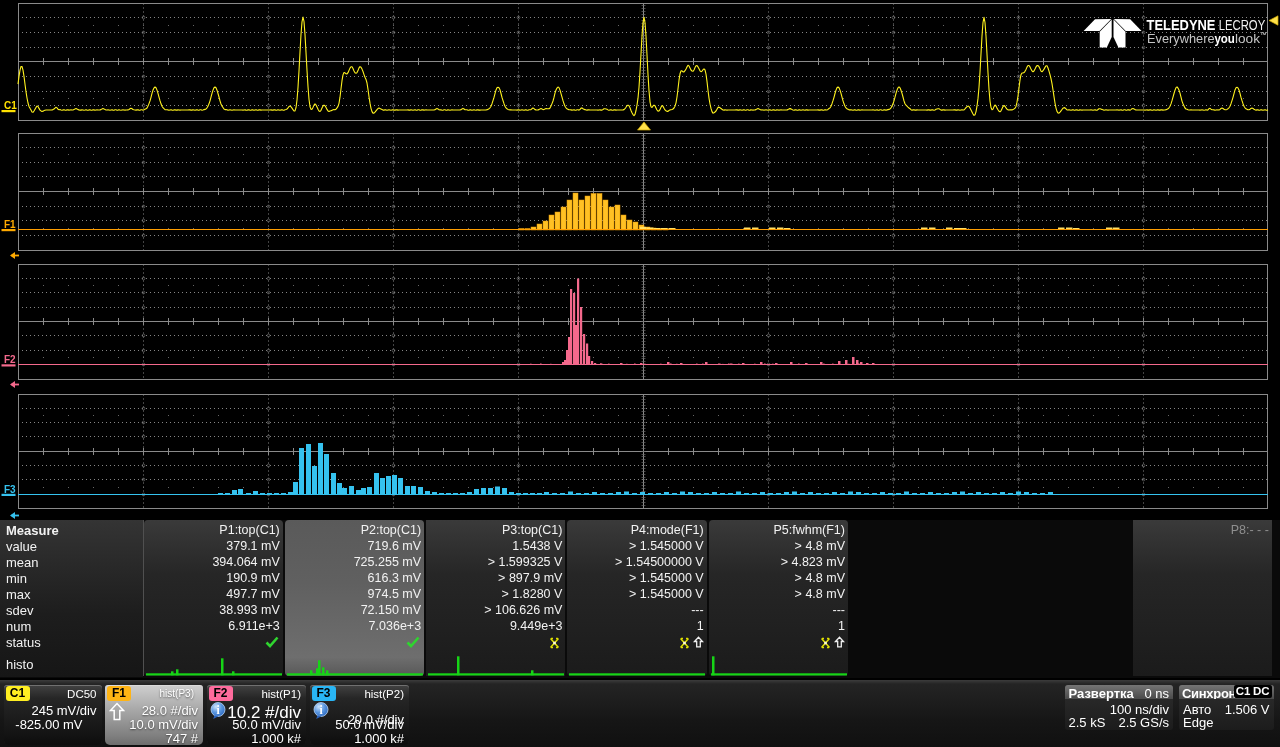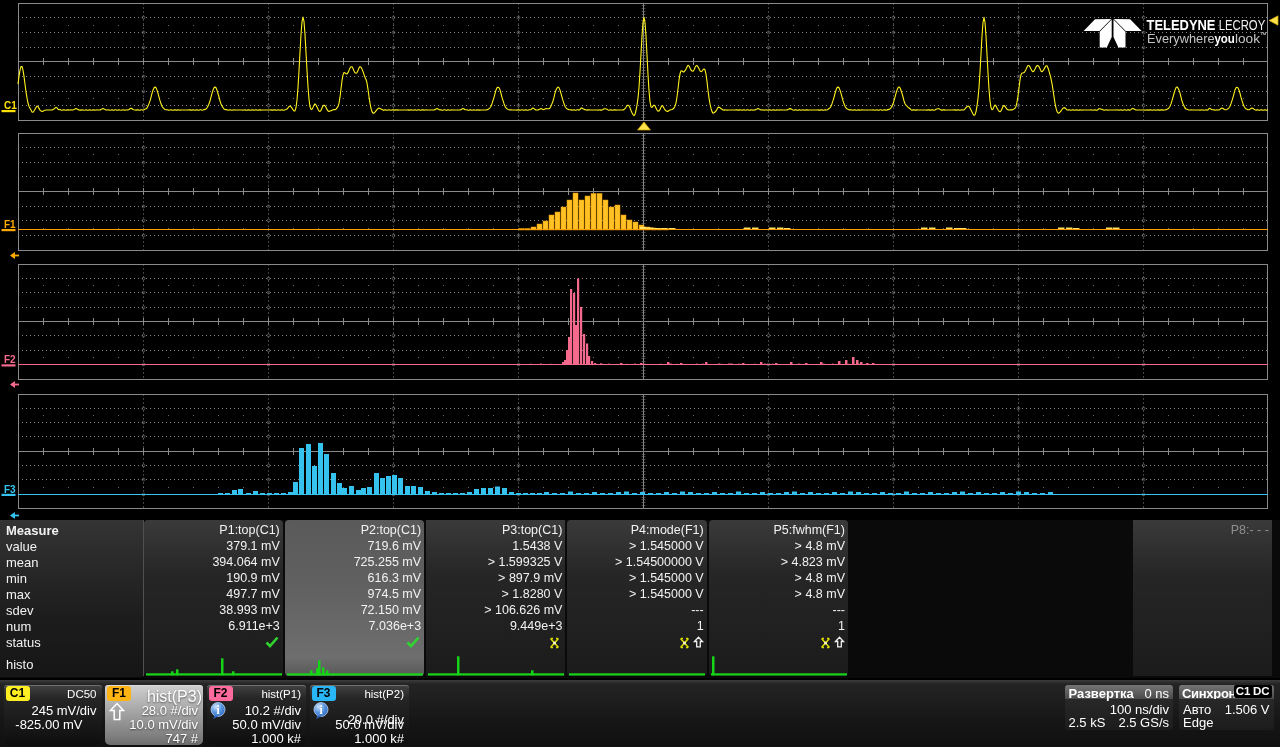--- a/index.html
+++ b/index.html
@@ -687,32 +687,32 @@
     </div>
 <div style="position:absolute;left:0;top:680px;width:1280px;height:67px;background:linear-gradient(180deg,#3c3c3c 0,#242424 6%,#161616 60%,#101010)"></div>
     <div style="position:absolute;left:3.5px;top:684.5px;width:98px;height:60px;background:linear-gradient(180deg,#424242,#262626 22%,#161616 75%,#0d0d0d);border-radius:3px 3px 5px 5px;color:#fff;font:13px 'Liberation Sans',sans-serif;box-shadow:inset 0 1px 0 rgba(255,255,255,.25)">
       <div style="position:absolute;left:2px;top:1px;width:24px;height:15px;background:#ffee22;border-radius:3px;color:#000;font-weight:bold;font-size:12px;text-align:center;line-height:15px">C1</div>
       <div style="position:absolute;right:5px;top:3px;font-size:11.5px;margin-left:28px;">DC50</div>
       <div style="position:absolute;right:5px;top:18.5px;font-size:13px;">245 mV/div</div>
       <div style="position:absolute;right:19px;top:32.5px;font-size:13px;">-825.00 mV</div>
     </div>
     <div style="position:absolute;left:105px;top:684.5px;width:98px;height:60px;background:linear-gradient(180deg,#cfcfcf,#a9a9a9 40%,#7f7f7f 85%,#6e6e6e);border-radius:3px 3px 5px 5px;color:#fff;font:13px 'Liberation Sans',sans-serif;box-shadow:inset 0 1px 0 rgba(255,255,255,.25)">
       <div style="position:absolute;left:2px;top:1px;width:24px;height:15px;background:#ffb414;border-radius:3px;color:#000;font-weight:bold;font-size:12px;text-align:center;line-height:15px">F1</div>
-      <div style="position:absolute;right:1px;top:3px;font-size:16px;text-shadow:0 1px 2px rgba(0,0,0,.55)">hist(P3)</div>
+      <div style="position:absolute;right:9px;top:3px;font-size:10px;text-shadow:0 1px 2px rgba(0,0,0,.55)">hist(P3)</div>
       <div style="position:absolute;right:5px;top:18.5px;font-size:13px;text-shadow:0 1px 2px rgba(0,0,0,.55)">28.0 #/div</div>
       <div style="position:absolute;right:5px;top:32.5px;font-size:13px;text-shadow:0 1px 2px rgba(0,0,0,.55)">10.0 mV/div</div>
       <div style="position:absolute;right:5px;top:46.5px;font-size:13px;text-shadow:0 1px 2px rgba(0,0,0,.55)">747 #</div>
       <div style="position:absolute;left:4px;top:17px"><svg width="16" height="20" viewBox="0 0 16 20">
           <path d="M1.5 8.5 L8 1.5 L14.5 8.5 H10.8 V17.5 H5.2 V8.5 Z" fill="none" stroke="#fff" stroke-width="1.5"></path>
         </svg></div>
     </div>
     <div style="position:absolute;left:206.5px;top:684.5px;width:99.5px;height:60px;background:linear-gradient(180deg,#424242,#262626 22%,#161616 75%,#0d0d0d);border-radius:3px 3px 5px 5px;color:#fff;font:13px 'Liberation Sans',sans-serif;box-shadow:inset 0 1px 0 rgba(255,255,255,.25)">
       <div style="position:absolute;left:2px;top:1px;width:24px;height:15px;background:#ff6b9d;border-radius:3px;color:#000;font-weight:bold;font-size:12px;text-align:center;line-height:15px">F2</div>
       <div style="position:absolute;right:5px;top:3px;font-size:11.5px;">hist(P1)</div>
-      <div style="position:absolute;right:5px;top:18.5px;font-size:13px;">10.2 #/div</div>
+      <div style="position:absolute;right:5px;top:18.5px;font-size:17px;">10.2 #/div</div>
       <div style="position:absolute;right:5px;top:32.5px;font-size:13px;">50.0 mV/div</div>
       <div style="position:absolute;right:5px;top:46.5px;font-size:13px;">1.000 k#</div>
       <div style="position:absolute;left:3px;top:17px"><svg width="16" height="18" viewBox="0 0 16 18">
           <defs>
             <radialGradient id="ig" cx="0.35" cy="0.3" r="0.9">
               <stop offset="0" stop-color="#cfe4fa"></stop>
               <stop offset="0.45" stop-color="#5b97e0"></stop>
               <stop offset="1" stop-color="#1b57b4"></stop>
             </radialGradient>
           </defs>

